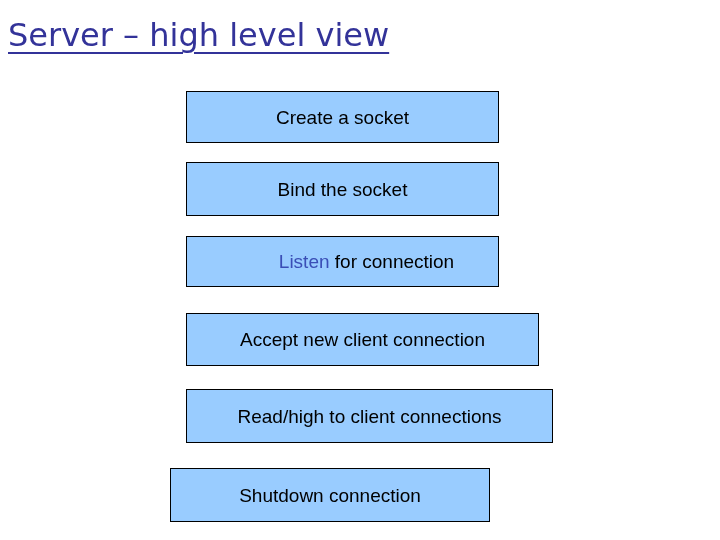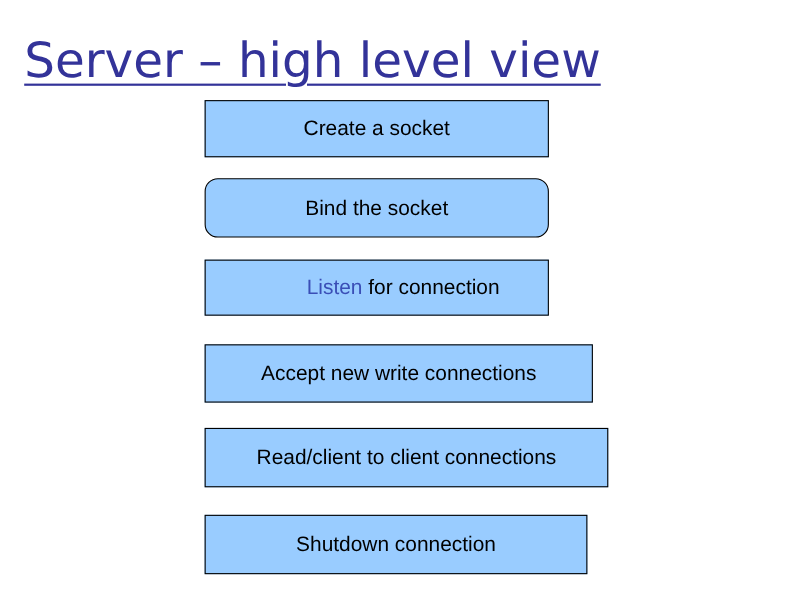--- a/index.html
+++ b/index.html
@@ -12,23 +12,23 @@
     font-family: "Liberation Sans", sans-serif;
   }
   .slide {
     position: absolute;
     inset: 0;
   }
   .title {
     position: absolute;
     left: 8px;
     top: 16px;
-    margin: 14px;
+    margin: 0;
     font-family: "DejaVu Sans", sans-serif;
-    font-size: 44px;
+    font-size: 32px;
     font-weight: 400;
     color: var(--title_text, #333399);
     text-decoration: underline;
     text-decoration-thickness: 2px;
     text-underline-offset: 6px;
     white-space: nowrap;
   }
   #flow .box {
     position: absolute;
     box-sizing: border-box;
@@ -38,44 +38,44 @@
     align-items: center;
     justify-content: center;
     font-size: 19px;
     color: var(--box_text, #000000);
     line-height: 1;
     text-align: center;
   }
   #flow .box .box-label { white-space: pre; }
   #flow .box .hl { color: var(--highlight_text, #3a4eb6); margin-left: 48px; }
   #flow .box:nth-child(1) { left: 186px; top: 91px;  width: 313px; height: 52px; }
-  #flow .box:nth-child(2) { left: 186px; top: 162px; width: 313px; height: 54px; border-radius: 12px; }
+  #flow .box:nth-child(2) { left: 186px; top: 162px; width: 313px; height: 54px; }
   #flow .box:nth-child(3) { left: 186px; top: 236px; width: 313px; height: 51px; }
   #flow .box:nth-child(4) { left: 186px; top: 313px; width: 353px; height: 53px; }
   #flow .box:nth-child(5) { left: 186px; top: 389px; width: 367px; height: 54px; }
-  #flow .box:nth-child(6) { left: 186px; top: 468px; width: 348px; height: 54px; }
+  #flow .box:nth-child(6) { left: 170px; top: 468px; width: 320px; height: 54px; }
 </style>
 </head>
 <body>
 
 <div class="slide">
   <h1 class="title">Server – high level view</h1>
   <div id="flow">
       <div class="box">
         <span class="box-label"><span>Create a socket</span></span>
       </div>
       <div class="box">
         <span class="box-label"><span>Bind the socket</span></span>
       </div>
       <div class="box">
         <span class="box-label"><span class="hl">Listen</span><span> for connection</span></span>
       </div>
       <div class="box">
-        <span class="box-label"><span>Accept new write connections</span></span>
+        <span class="box-label"><span>Accept new client connection</span></span>
       </div>
       <div class="box">
-        <span class="box-label"><span>Read/client to client connections</span></span>
+        <span class="box-label"><span>Read/high to client connections</span></span>
       </div>
       <div class="box">
         <span class="box-label"><span>Shutdown connection</span></span>
       </div>
     </div>
 </div>
 
 </body></html>

